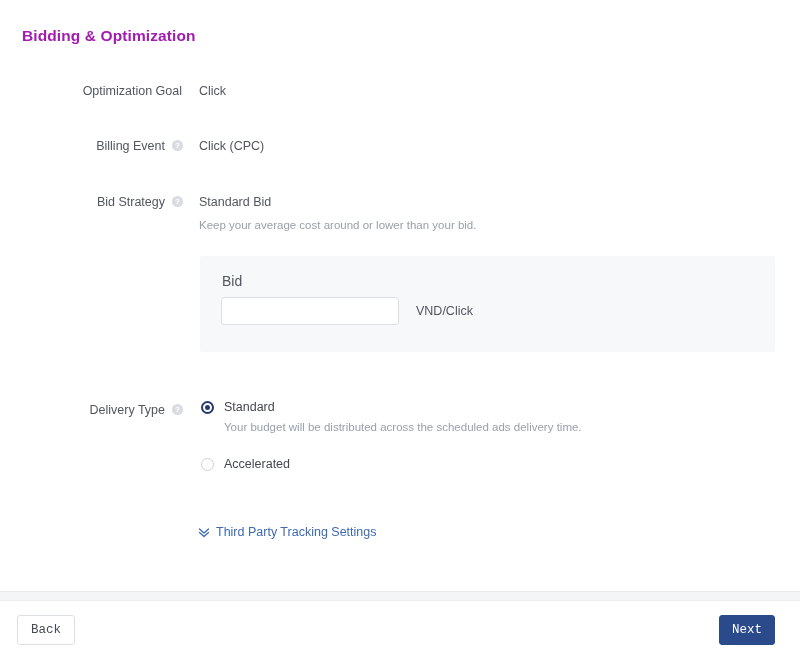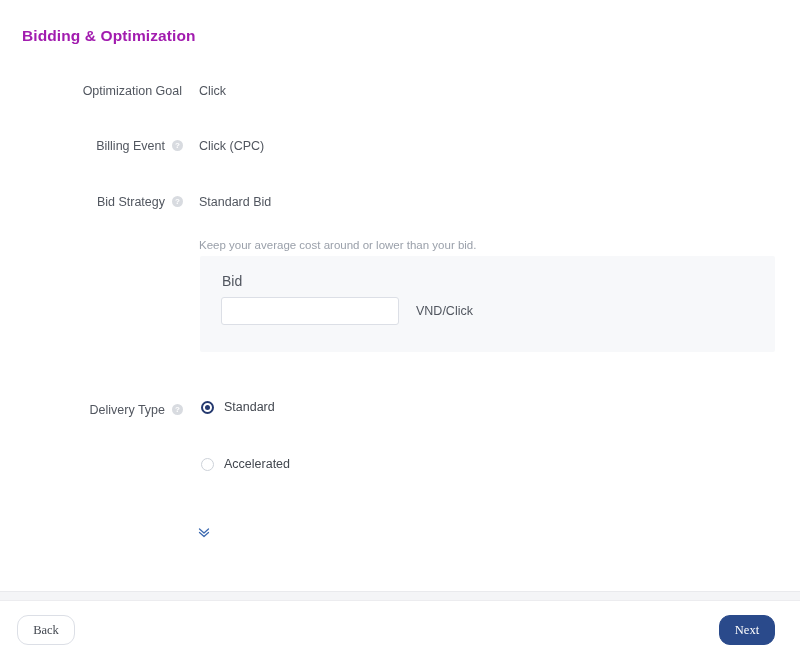--- a/index.html
+++ b/index.html
@@ -80,21 +80,20 @@
     font-size: 12.5px;
     color: #51565f;
     line-height: 16px;
   }
   .hint {
     position: absolute;
     left: 199px;
     font-size: 11.5px;
     color: #9aa0aa;
     line-height: 15px;
-    margin-top: 20px;
   }
 
   
   .bid-panel {
     position: absolute;
     left: 200px;
     top: 256px;
     width: 575px;
     height: 96px;
     background: #f7f8fa;
@@ -219,23 +218,23 @@
   }
   .footer {
     flex: 0 0 auto;
     height: 60px;
     background: #ffffff;
     position: relative;
   }
   .btn {
     position: absolute;
     box-sizing: border-box;
-    font-family: Liberation Serif, serif;
-    font-size: 12.5px;
-    border-radius: 11px;
+    font-family: Liberation Mono, monospace;
+    font-size: 12.5px;
+    border-radius: 3px;
     cursor: pointer;
     line-height: 1;
   }
   .btn-back {
     left: 17px;
     top: 14px;
     width: 58px;
     height: 30px;
     background: #ffffff;
     border: 1px solid #dcdfe6;
@@ -287,36 +286,38 @@
     <div class="form-row" style="top:402px;">
       <div class="label-col">Delivery Type</div>
       <div class="help-icon" style="top:2px;">?</div>
     </div>
 
     <div class="radio-group">
 
       <label class="radio-item" style="height:57px;">
         <span class="radio-mark checked"></span>
         <span class="radio-label">Standard</span>
+        <span class="radio-desc">Your budget will be distributed across the scheduled ads delivery time.</span>
       </label>
 
       <label class="radio-item" style="height:45px;">
         <span class="radio-mark"></span>
         <span class="radio-label">Accelerated</span>
       </label>
 
     </div>
 
     <div class="tracking-link">
       <span class="chev">
         <svg width="12" height="14" viewBox="0 0 12 14" fill="none" xmlns="http://www.w3.org/2000/svg">
           <path d="M1.5 4 L6 8 L10.5 4" stroke="#3d6ab0" stroke-width="1.3" fill="none" stroke-linecap="round" stroke-linejoin="round"></path>
           <path d="M1.5 7.5 L6 11.5 L10.5 7.5" stroke="#3d6ab0" stroke-width="1.3" fill="none" stroke-linecap="round" stroke-linejoin="round"></path>
         </svg>
       </span>
+      <span>Third Party Tracking Settings</span>
     </div>
 
   </div>
 
   <div class="footer-sep"></div>
 
   <div class="footer">
     <button class="btn btn-back">Back</button>
     <button class="btn btn-next">Next</button>
   </div>

